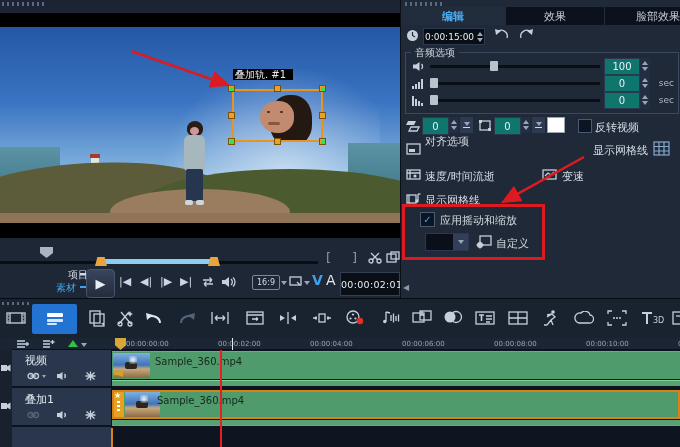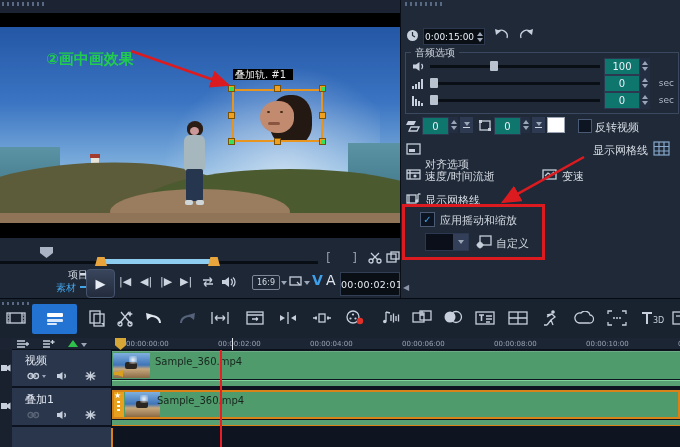--- a/index.html
+++ b/index.html
@@ -87,21 +87,20 @@
           <span class="hdl" style="left:87px;top:37px;"></span>
           <span class="hdl" style="left:-4px;top:63px;"></span>
           <span class="hdl" style="left:42px;top:63px;"></span>
           <span class="hdl" style="left:87px;top:63px;"></span>
           <span class="gd" style="left:-2px;top:12px;"></span>
           <span class="gd" style="left:89px;top:12px;"></span>
           <span class="gd" style="left:-2px;top:65px;"></span>
           <span class="gd" style="left:89px;top:65px;"></span>
         </div>
 
-        <div class="ab gnote" style="left:46px;top:23px;font-size:15px;">②画中画效果</div>
       </div>
     </div>
 
     <div class="ab" style="left:0;top:238px;width:400px;height:60px;background:#1d2736;">
 
       <div class="ab" style="left:40px;top:9px;width:13px;height:11px;background:#aab4c4;clip-path:polygon(0 0,100% 0,100% 55%,50% 100%,0 55%);"></div>
       <div class="ab" style="left:0;top:23px;width:318px;height:3px;background:#090d14;"></div>
       <div class="ab" style="left:99px;top:21px;width:118px;height:5px;background:#8ecdf0;"></div>
       <div class="ab" style="left:95px;top:19px;width:12px;height:9px;background:#e9a43c;clip-path:polygon(20% 0,80% 0,100% 100%,0 100%);"></div>
       <div class="ab" style="left:208px;top:19px;width:12px;height:9px;background:#e9a43c;clip-path:polygon(20% 0,80% 0,100% 100%,0 100%);"></div>
@@ -158,20 +157,31 @@
             <i class="spU"></i>
             <i class="spD"></i>
           </span>
       </div>
     </div>
   </div>
 
   <div class="ab" style="left:400px;top:0;width:280px;height:298px;background:#1f2937;border-left:1px solid #0a0f18;box-sizing:border-box;">
     <div class="ab dots" style="left:4px;top:2px;width:40px;"></div>
 
+    <div class="ab" style="left:0;top:7px;width:280px;height:18px;background:#0b111d;display:flex;">
+      <div style="width:104px;background:#212c3d;border-right:1px solid #222c3e;display:flex;align-items:center;justify-content:center;">
+        <span style="font-size:11px;font-weight:bold;color:#4cacf2;">编辑</span>
+      </div>
+      <div style="width:98px;border-right:1px solid #222c3e;display:flex;align-items:center;justify-content:center;">
+        <span style="font-size:11px;color:#c5cdd9;">效果</span>
+      </div>
+      <div style="flex:1;display:flex;align-items:center;justify-content:flex-end;padding-right:1px;overflow:hidden;">
+        <span style="font-size:11px;color:#c5cdd9;">脸部效果</span>
+      </div>
+    </div>
 
     <div class="ab" style="left:5px;top:29px;">
       <svg width="13" height="13" viewBox="0 0 13 13">
           <circle cx="6.5" cy="6.5" r="5.5" fill="#c6cfdb"></circle>
           <path d="M6.5 3 v3.5 l2.5 1.5" stroke="#1f2937" stroke-width="1.2" fill="none"></path>
         </svg>
     </div>
     <div class="ab" style="left:22px;top:28px;width:60px;height:15px;background:#0a0e15;border:1px solid #2c3850;display:flex;align-items:center;">
       <span style="flex:1;text-align:center;font-size:9px;color:#e9eff7;">0:00:15:00</span>
       <span class="spin" style="width:9px;height:13px;background:transparent;">
@@ -295,21 +305,21 @@
     <div class="ab" style="left:146px;top:117px;width:18px;height:16px;background:#ffffff;border:1px solid #9aa4b2;box-sizing:border-box;"></div>
     <div class="ab cb" style="left:177px;top:119px;width:12px;height:12px;"></div>
     <div class="ab t" style="left:194px;top:120px;">反转视频</div>
 
     <div class="ab" style="left:5px;top:143px;">
       <svg width="15" height="12" viewBox="0 0 15 12">
           <rect class="icoline" x="1" y="1" width="13" height="10"></rect>
           <rect class="icofill" x="3" y="6" width="6" height="3"></rect>
         </svg>
     </div>
-    <div class="ab t" style="left:24px;top:157px;">对齐选项</div>
+    <div class="ab t" style="left:24px;top:134px;">对齐选项</div>
     <div class="ab t" style="left:192px;top:143px;">显示网格线</div>
     <div class="ab" style="left:252px;top:141px;">
       <svg width="17" height="15" viewBox="0 0 17 15">
           <rect x="1" y="1" width="15" height="13" fill="none" stroke="#86a8cc" stroke-width="1.2"></rect>
           <path d="M6 1 v13 M11 1 v13 M1 5.5 h15 M1 10 h15" stroke="#86a8cc" stroke-width="1.2"></path>
         </svg>
     </div>
 
     <div class="ab" style="left:5px;top:168px;">
       <svg width="15" height="13" viewBox="0 0 15 13">

